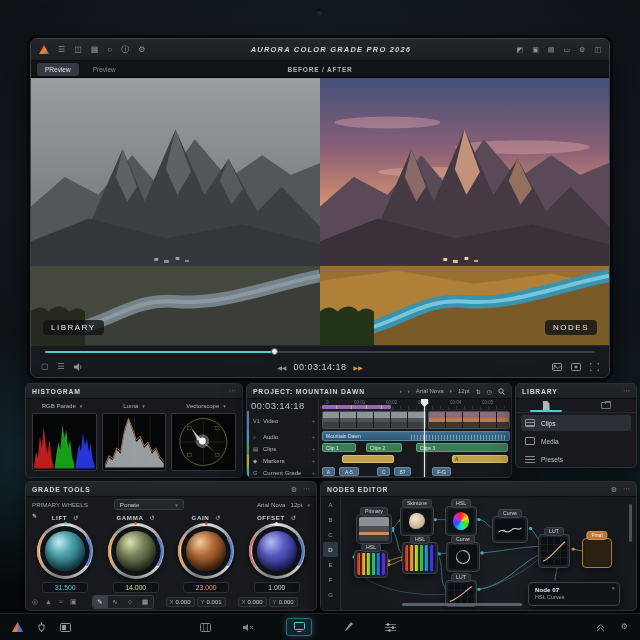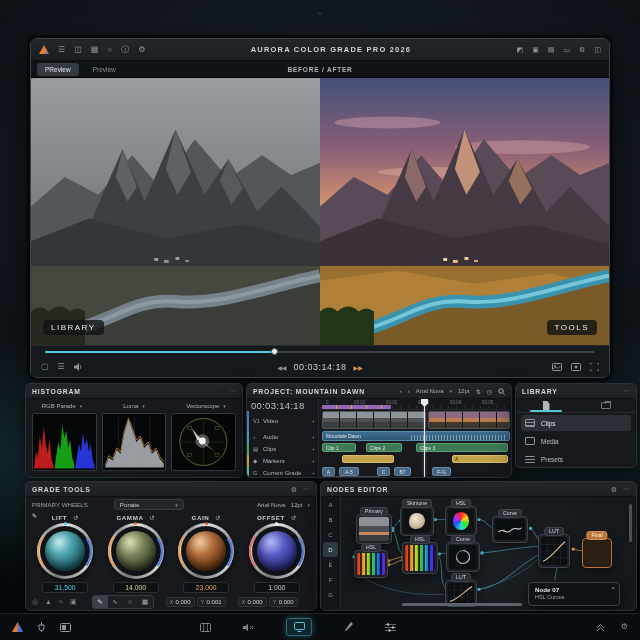--- a/index.html
+++ b/index.html
@@ -12,21 +12,21 @@
       radial-gradient(ellipse 600px 420px at 50% 30%, #1b242c 0%, #10161c 55%, #06090c 100%);
     position:relative; color:#c6ccd2;
   }
   .abs { position:absolute; }
   .notch { left:316px; top:9px; width:7px; height:7px; border-radius:50%; background:#20262c; box-shadow:inset 0 1px 2px #000; }
 
   
   .window { left:30px; top:38px; width:580px; height:340px; background:#15181c; border:1px solid #3a4149; border-radius:7px; box-shadow:0 14px 40px rgba(0,0,0,.65), 0 0 0 3px rgba(8,10,12,.8); overflow:hidden; }
   .titlebar { height:22px; background:linear-gradient(#23272c,#1b1f23); display:flex; align-items:center; padding:0 8px; border-bottom:1px solid #0c0e10; }
   .tb-icons { display:flex; gap:9px; align-items:center; }
-  .tb-title { flex:1; text-align:center; font-size:7.5px; font-weight:bold; letter-spacing:1.2px; color:#cfd5da; }
+  .tb-title { flex:1; text-align:center; font-size:7.5px; font-weight:bold; letter-spacing:1.2px; color:#cfd5da;font-style:italic; }
   .gicon { font-size:8px; color:#8e969d; line-height:1; }
   .gicon.sm { font-size:7px; }
   .tabbar { height:17px; background:#111417; display:flex; align-items:center; border-bottom:1px solid #000; position:relative; }
   .tab { height:13px; margin-left:6px; padding:0 8px; font-size:6.5px; display:flex; align-items:center; border-radius:3px; color:#858d94; }
   .tab.active { background:#343a41; color:#e2e6ea; }
   .tab-center { position:absolute; left:0; right:0; text-align:center; font-size:6.5px; letter-spacing:.8px; color:#aeb5bc; font-weight:bold; pointer-events:none; }
 
   .viewer { height:267px; display:flex; background:#000; position:relative; }
   .vhalf { width:50%; height:100%; position:relative; overflow:hidden; }
   .vhalf svg { width:100%; height:100%; display:block; }
@@ -266,21 +266,21 @@
         <polygon points="0,205 80,195 160,208 240,198 300,210 300,270 0,270" fill="#b08038"></polygon>
         <path d="M300,196 C240,208 200,226 152,222 C112,219 92,238 52,250 C32,256 14,262 0,266 L0,270 L300,270 Z" fill="#7a5a26"></path>
         <path d="M300,200 C240,212 198,230 150,226 C110,223 90,242 48,254" stroke="#3a92ac" stroke-width="13" fill="none"></path>
         <path d="M300,200 C240,212 198,230 150,226 C110,223 90,242 48,254" stroke="#7fd0e2" stroke-width="4" fill="none" opacity=".85"></path>
         <path d="M0,236 q10,-8 18,0 q12,-10 22,0 q8,-6 16,0 l0,34 l-56,0 Z" fill="#243418"></path>
         <rect x="128" y="182" width="4" height="3" fill="#f0d0a0"></rect>
           <rect x="138" y="184" width="5" height="3" fill="#e8c088"></rect>
           <rect x="150" y="181" width="4" height="3" fill="#f0d0a0"></rect>
           <rect x="160" y="184" width="4" height="2" fill="#d8b078"></rect>
       </svg>
-      <div class="badge after">TOOLS</div>
+      <div class="badge after">NODES</div>
     </div>
   </div>
 
   <div class="transport">
     <div class="progress">
       <div class="pr-track"></div>
       <div class="pr-fill" style="width:231px"></div>
       <div class="pr-knob" style="left:240px"></div>
     </div>
     <div class="controls">

